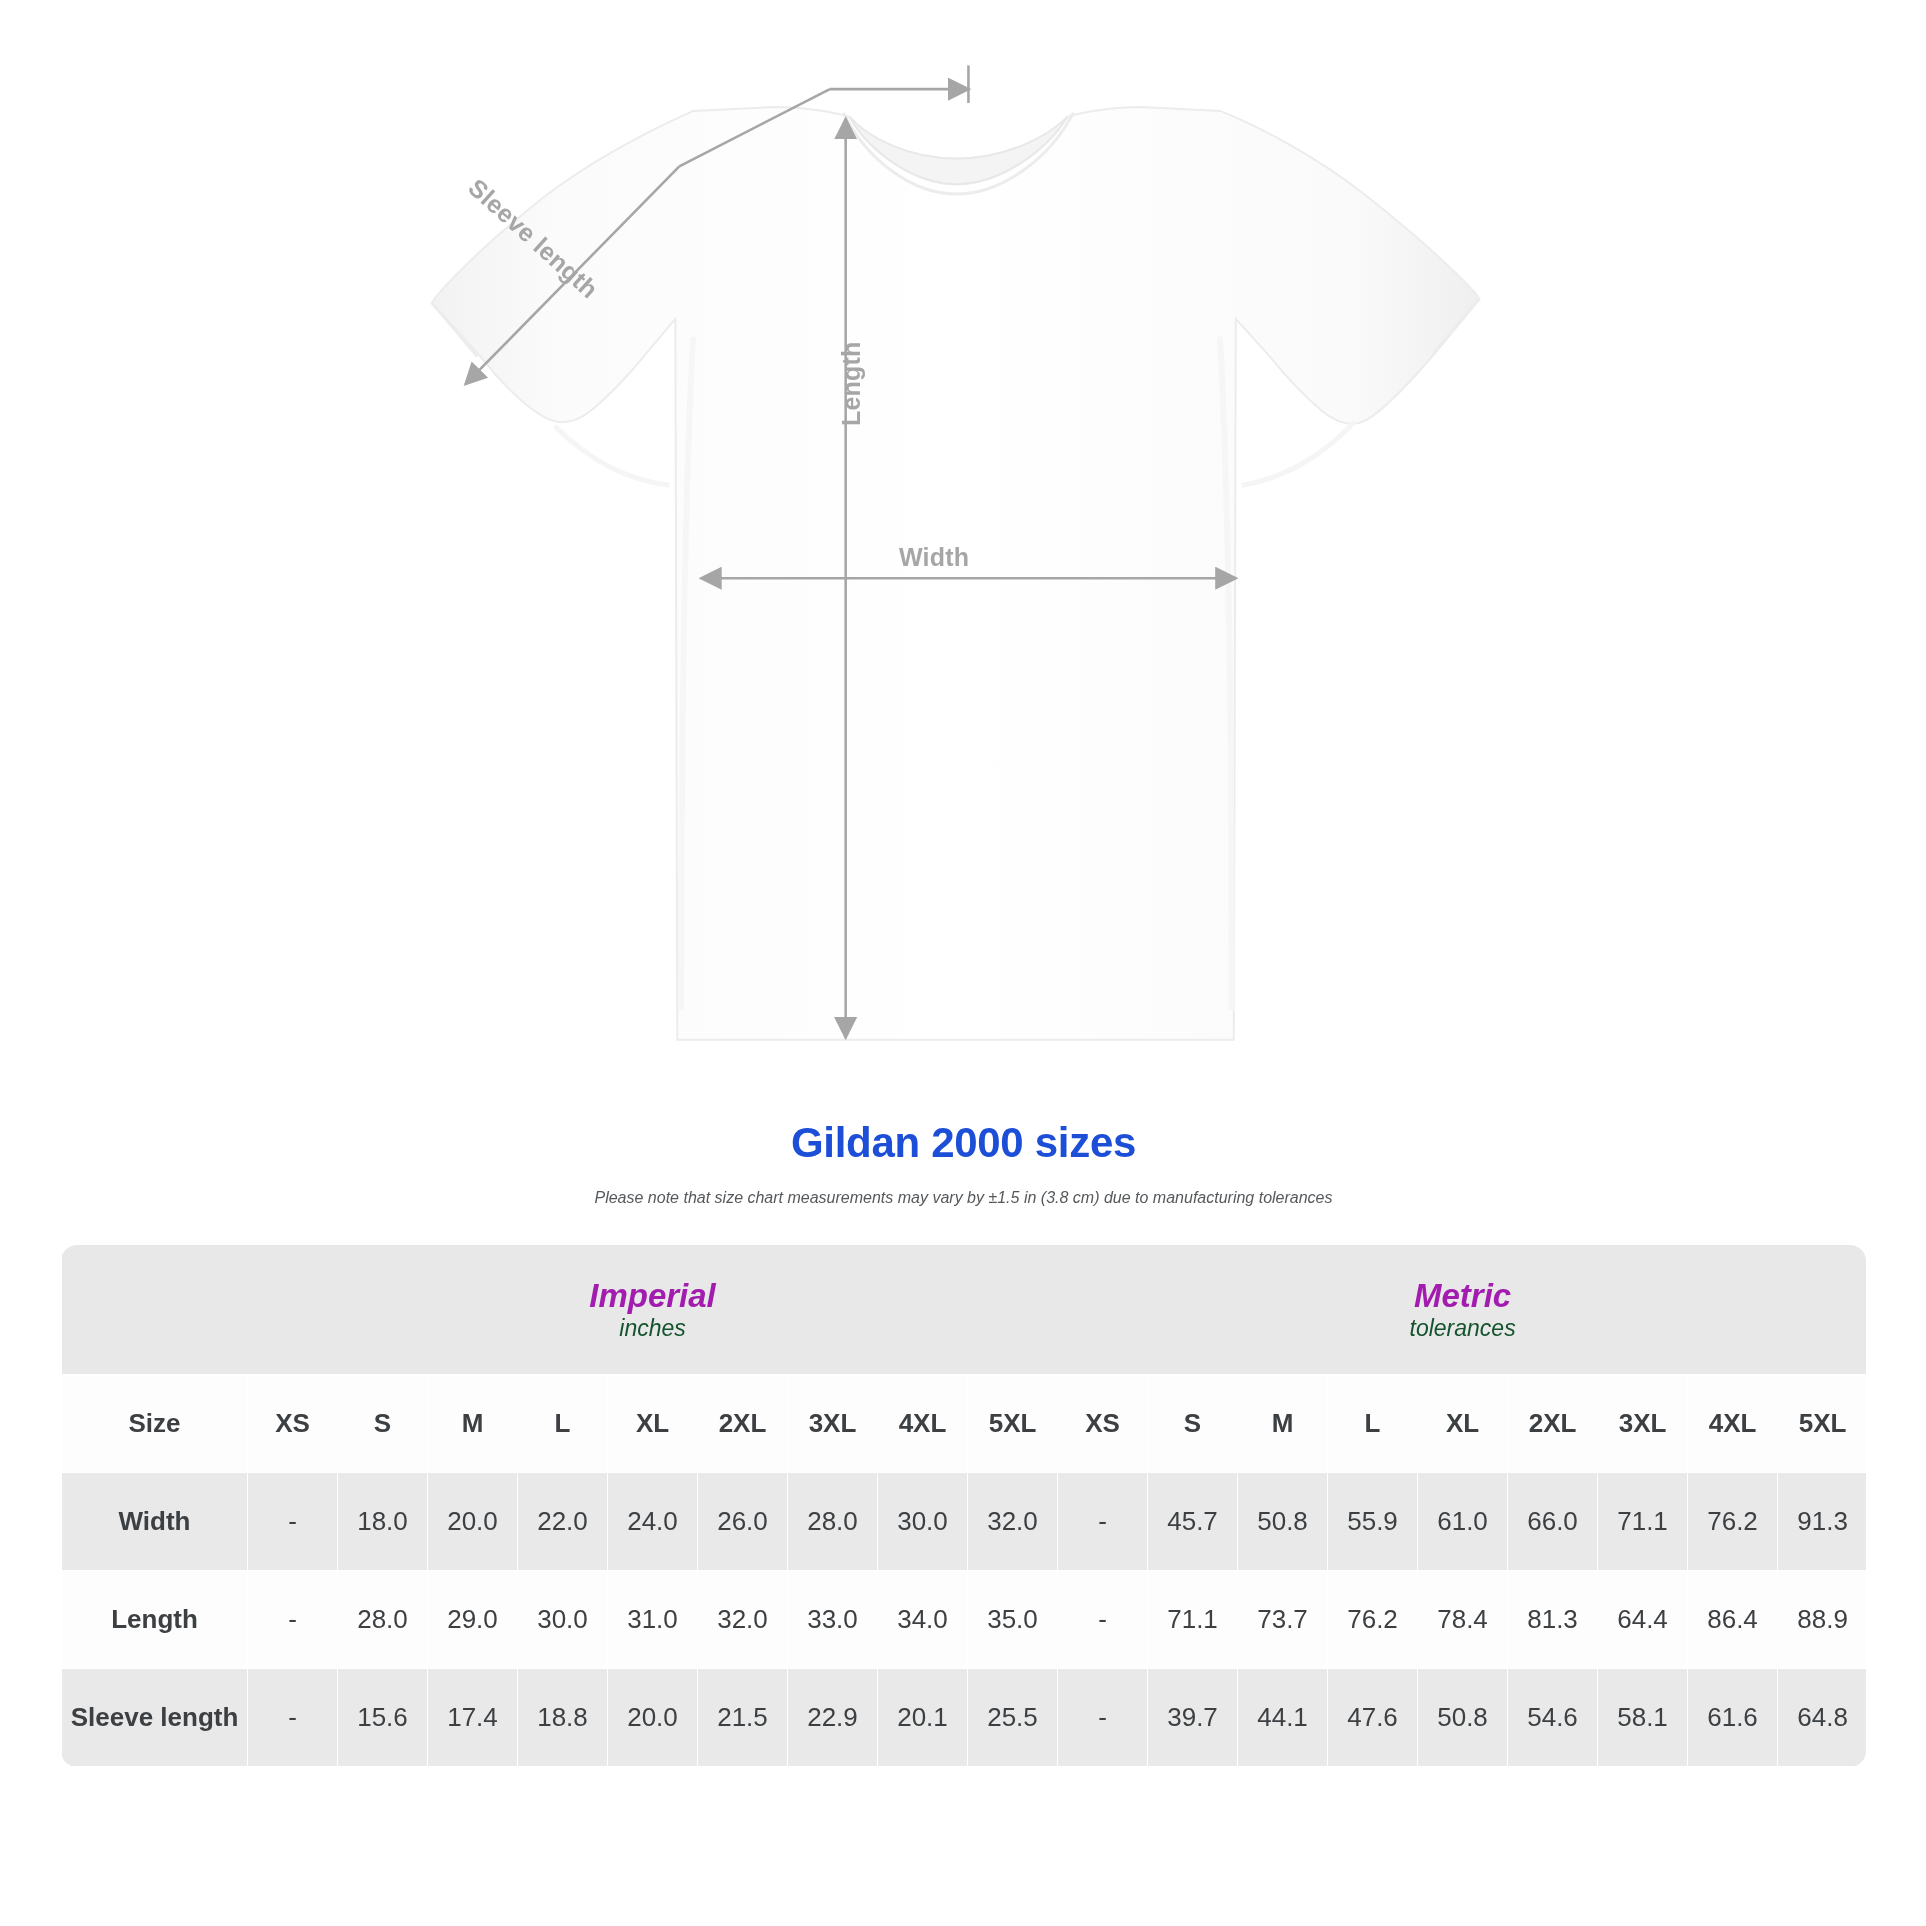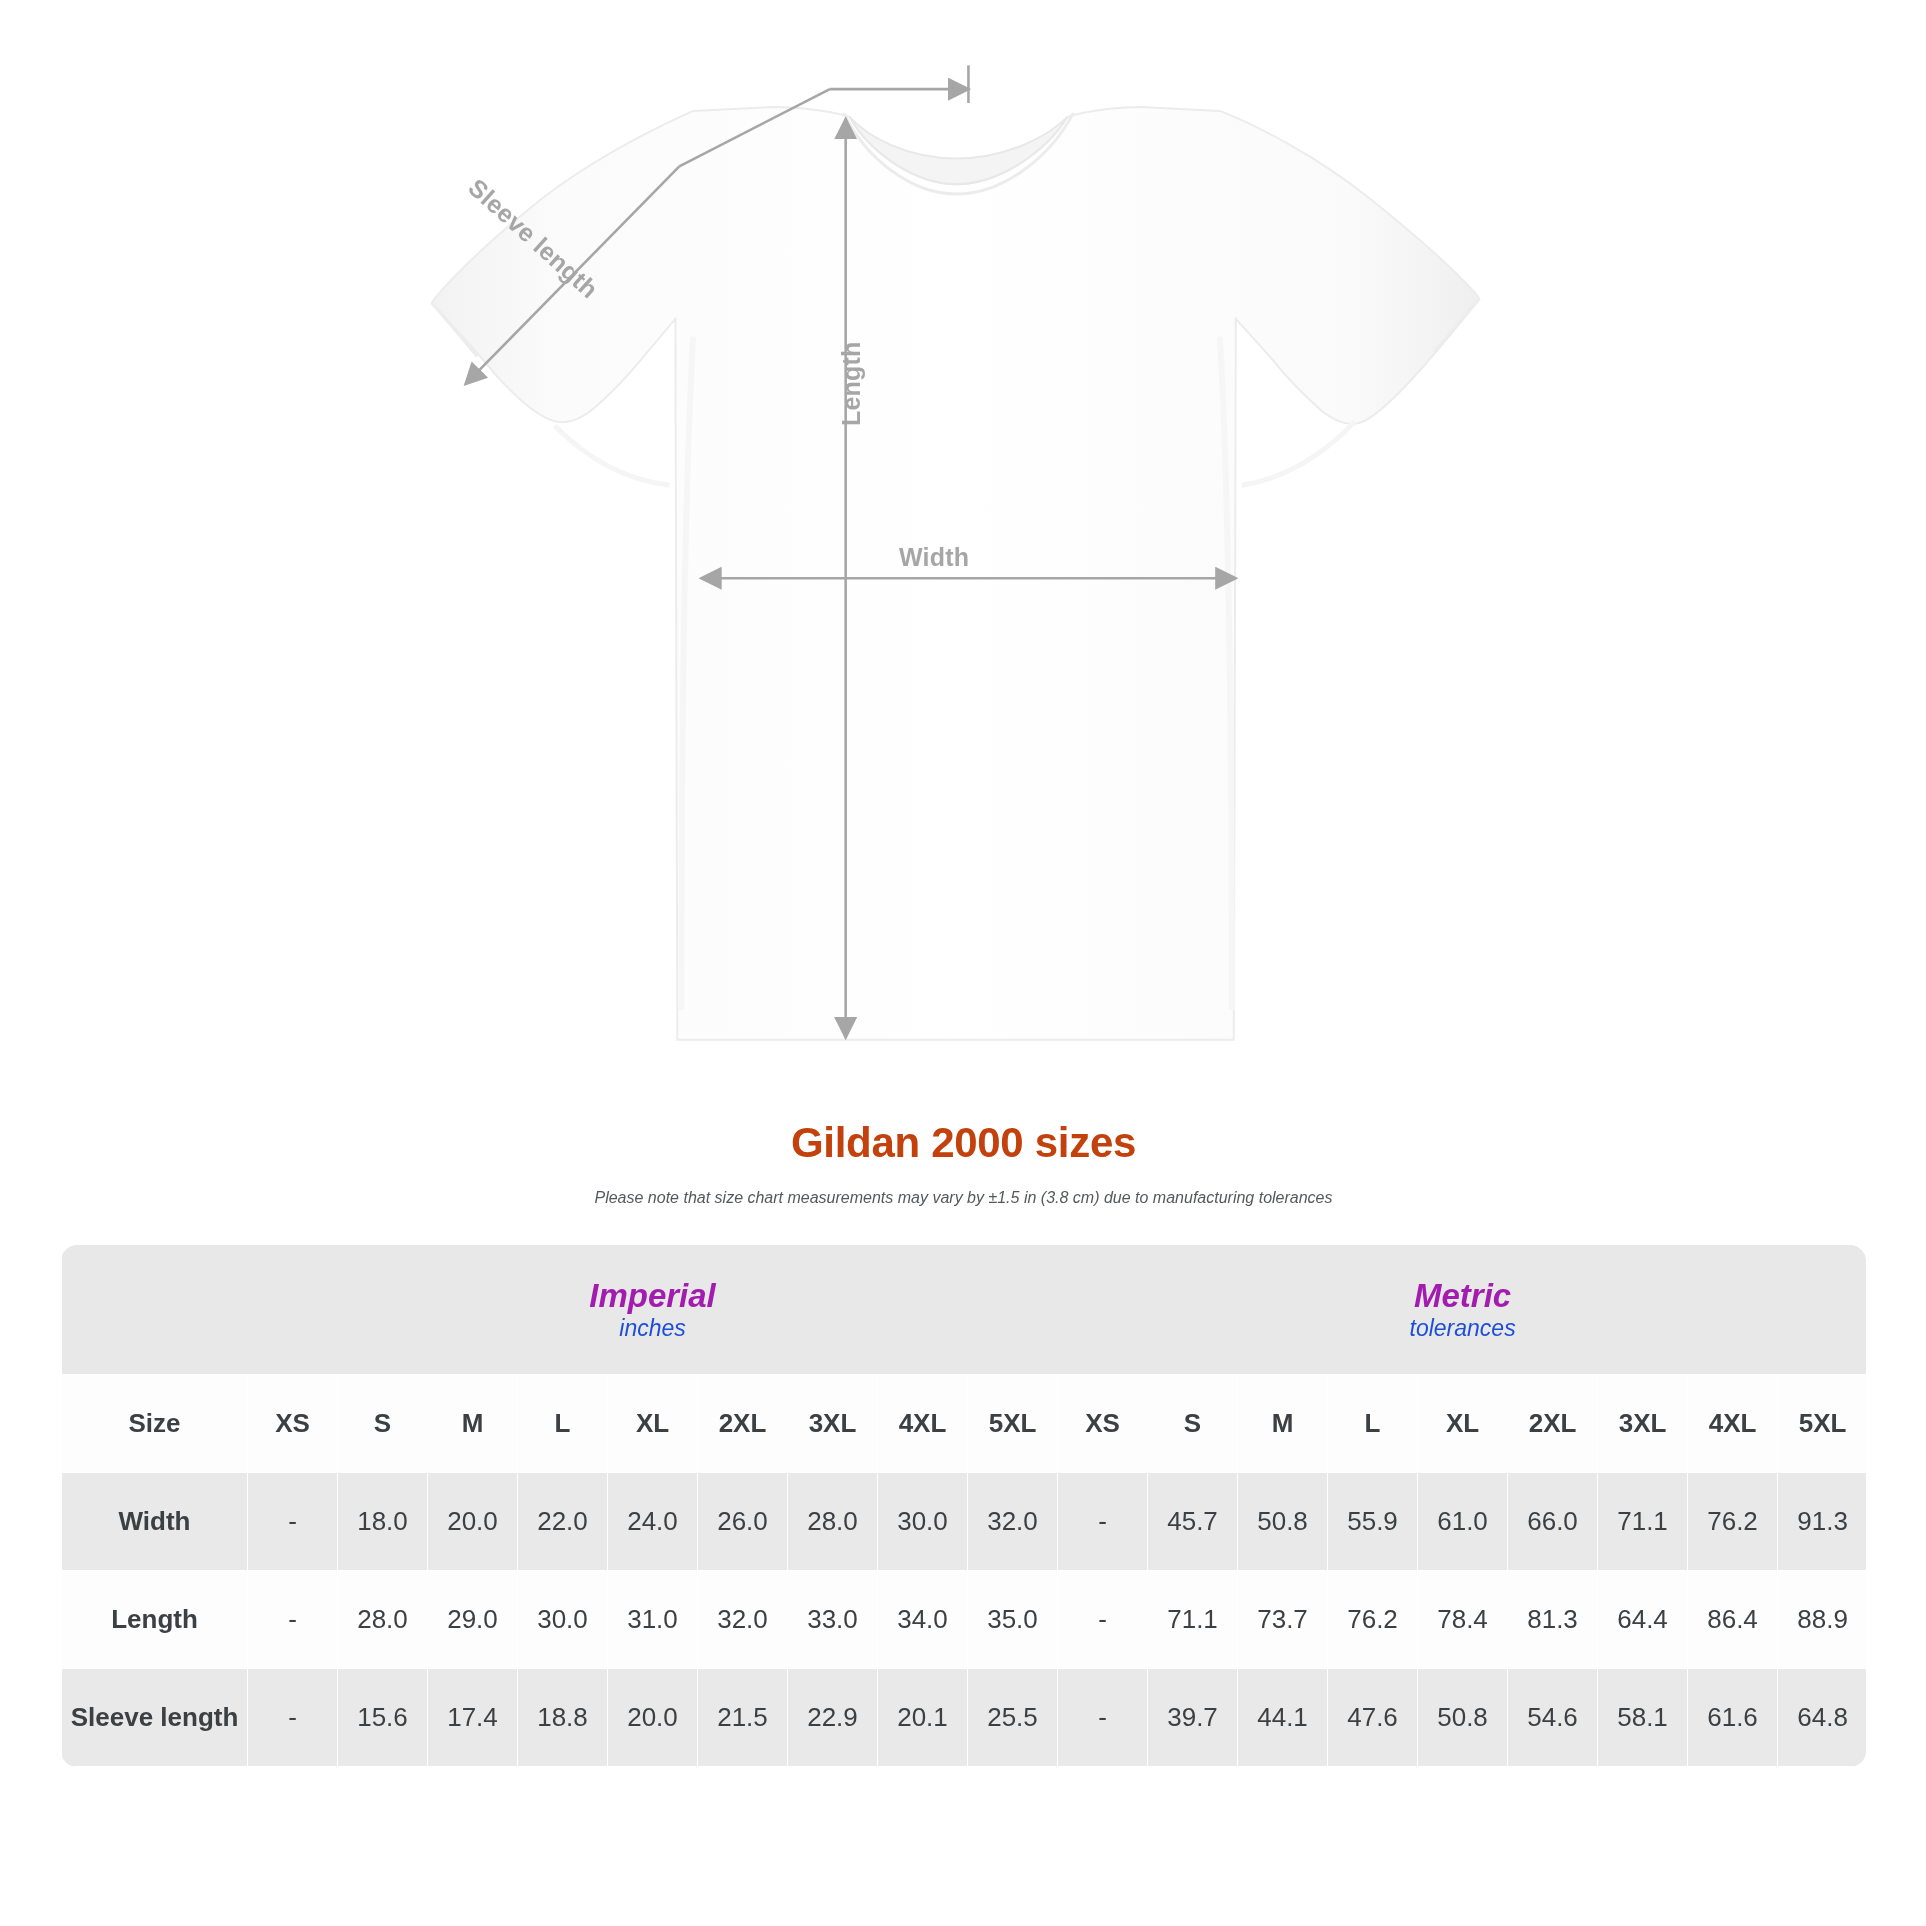--- a/index.html
+++ b/index.html
@@ -57,21 +57,21 @@
   }
 
   
   .title-block {
     text-align: center;
     margin-top: 10px;
   }
   .chart-title {
     font-size: 42px;
     font-weight: bold;
-    color: #c2410c;
+    color: #1d4ed8;
     margin: 0;
     letter-spacing: -0.3px;
   }
   .chart-note {
     font-size: 16px;
     font-style: italic;
     color: #56595c;
     margin-top: 22px;
   }
 
@@ -101,21 +101,21 @@
   .unit-name {
     font-size: 33px;
     font-style: italic;
     font-weight: bold;
     color: #a21caf;
     line-height: 1.15;
   }
   .unit-sub {
     font-size: 23px;
     font-style: italic;
-    color: #1d4ed8;
+    color: #14532d;
   }
   .row-head {
     background: #8b5cf6;
   }
   .row-head td {
     height: 95px;
     font-weight: bold;
     color: #4a4d50;
     font-size: 27px;
     background: #fdfdfd;

